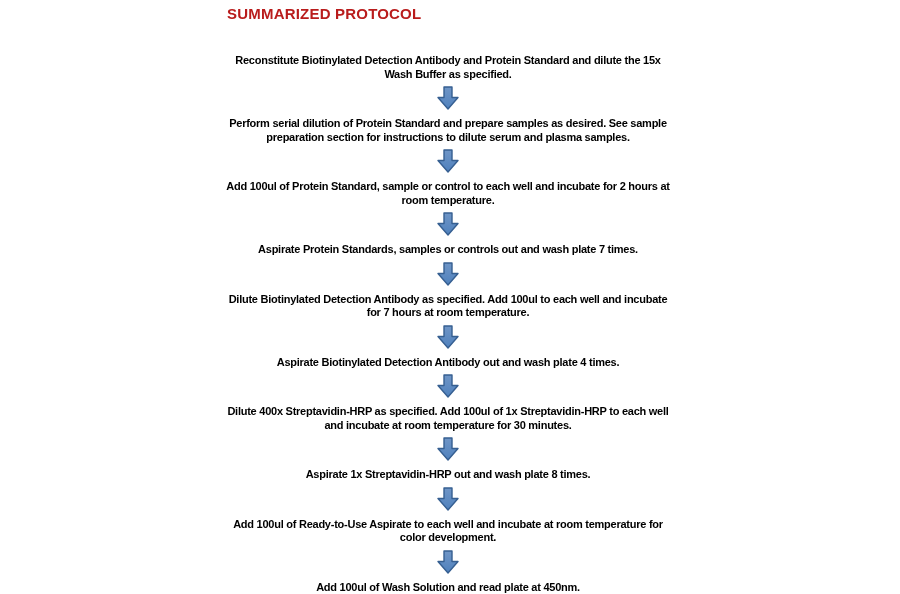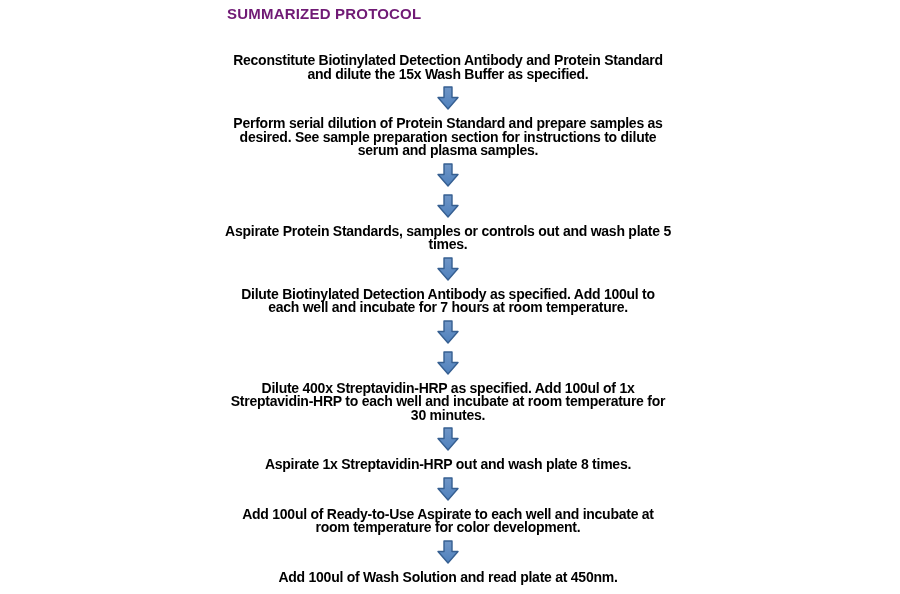--- a/index.html
+++ b/index.html
@@ -19,25 +19,25 @@
     position: absolute;
     left: 224px;
     top: 5px;
     width: 448px;
   }
   .page-title {
     font-size: 15px;
     font-weight: bold;
     letter-spacing: 0.2px;
     margin: 0 0 32px 3px;
-    color: #701a75;
+    color: #b91c1c;
     text-align: left;
   }
   .step-text {
-    font-size: 14px;
+    font-size: 11px;
     font-weight: bold;
     line-height: 13.5px;
     letter-spacing: -0.25px;
     text-align: center;
     margin: 0;
     color: #000000;
   }
   .flow-arrow {
     display: block;
     margin: 5px auto 7px auto;
@@ -73,34 +73,36 @@
   <p class="step-text">Reconstitute Biotinylated Detection Antibody and Protein Standard and dilute the 15x Wash Buffer as specified.</p>
   <svg class="flow-arrow">
       <use href="#blockDownArrow"></use>
     </svg>
 
   <p class="step-text">Perform serial dilution of Protein Standard and prepare samples as desired. See sample preparation section for instructions to dilute serum and plasma samples.</p>
   <svg class="flow-arrow">
       <use href="#blockDownArrow"></use>
     </svg>
 
+  <p class="step-text">Add 100ul of Protein Standard, sample or control to each well and incubate for 2 hours at room temperature.</p>
   <svg class="flow-arrow">
       <use href="#blockDownArrow"></use>
     </svg>
 
-  <p class="step-text">Aspirate Protein Standards, samples or controls out and wash plate 5 times.</p>
+  <p class="step-text">Aspirate Protein Standards, samples or controls out and wash plate 7 times.</p>
   <svg class="flow-arrow">
       <use href="#blockDownArrow"></use>
     </svg>
 
   <p class="step-text">Dilute Biotinylated Detection Antibody as specified. Add 100ul to each well and incubate for 7 hours at room temperature.</p>
   <svg class="flow-arrow">
       <use href="#blockDownArrow"></use>
     </svg>
 
+  <p class="step-text">Aspirate Biotinylated Detection Antibody out and wash plate 4 times.</p>
   <svg class="flow-arrow">
       <use href="#blockDownArrow"></use>
     </svg>
 
   <p class="step-text">Dilute 400x Streptavidin-HRP as specified. Add 100ul of 1x Streptavidin-HRP to each well and incubate at room temperature for 30 minutes.</p>
   <svg class="flow-arrow">
       <use href="#blockDownArrow"></use>
     </svg>
 
   <p class="step-text">Aspirate 1x Streptavidin-HRP out and wash plate 8 times.</p>

